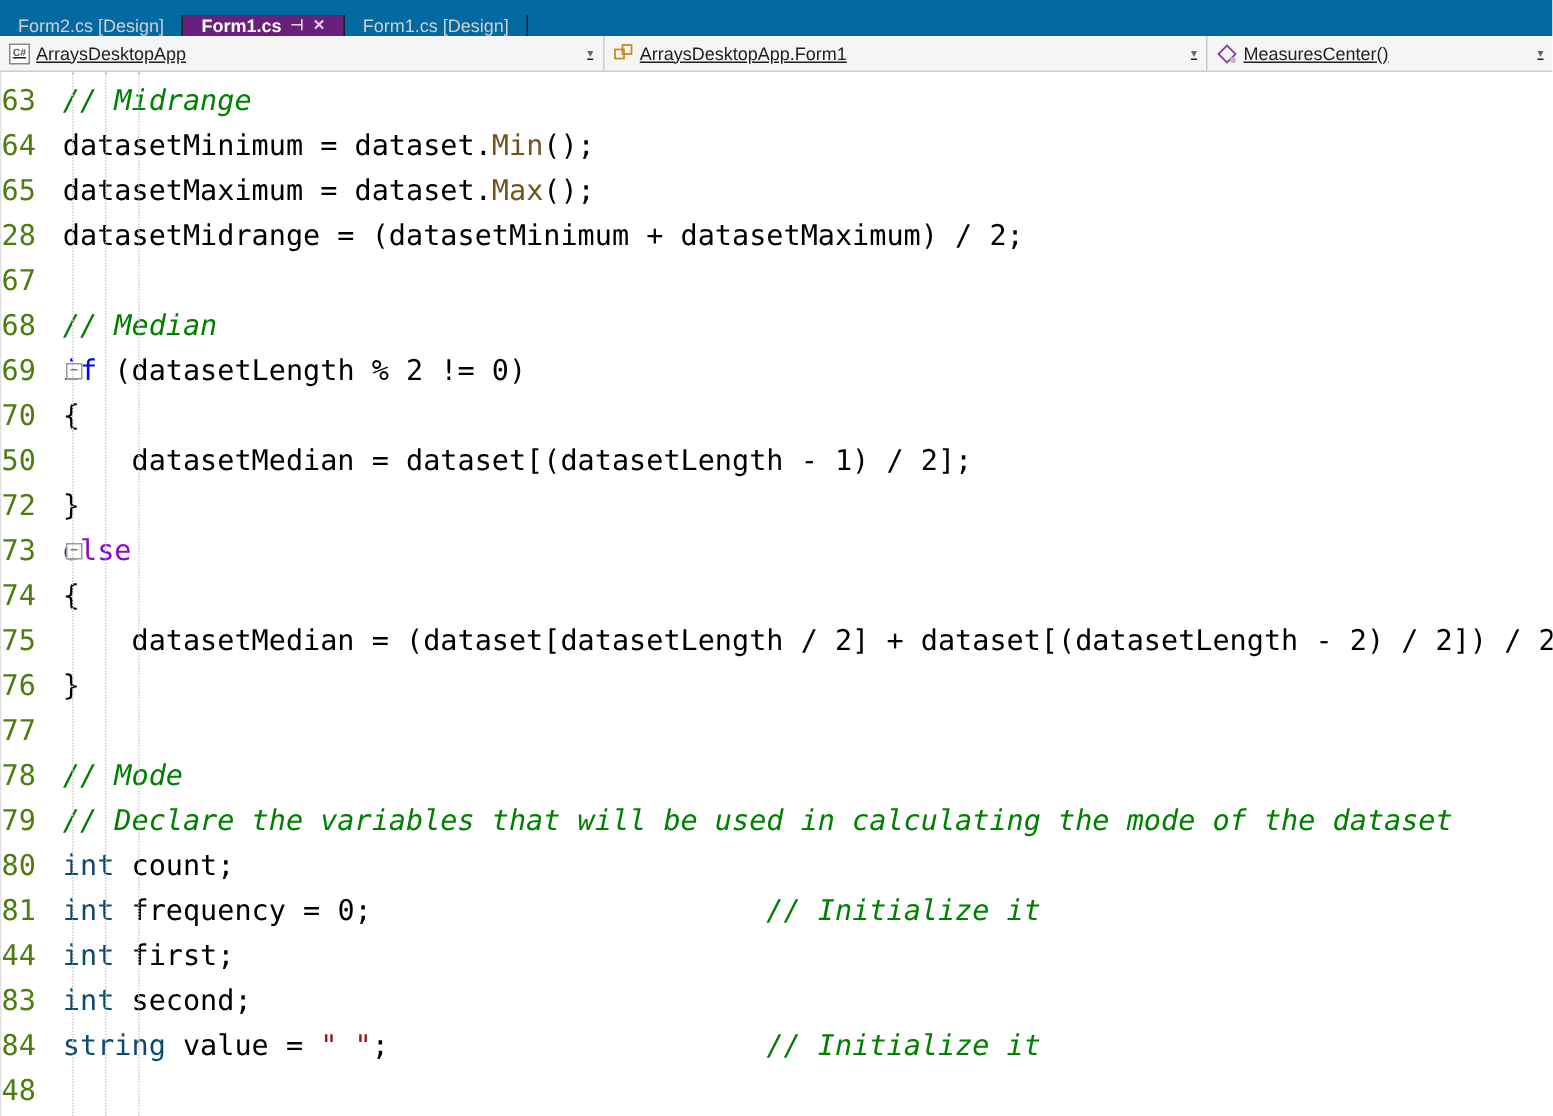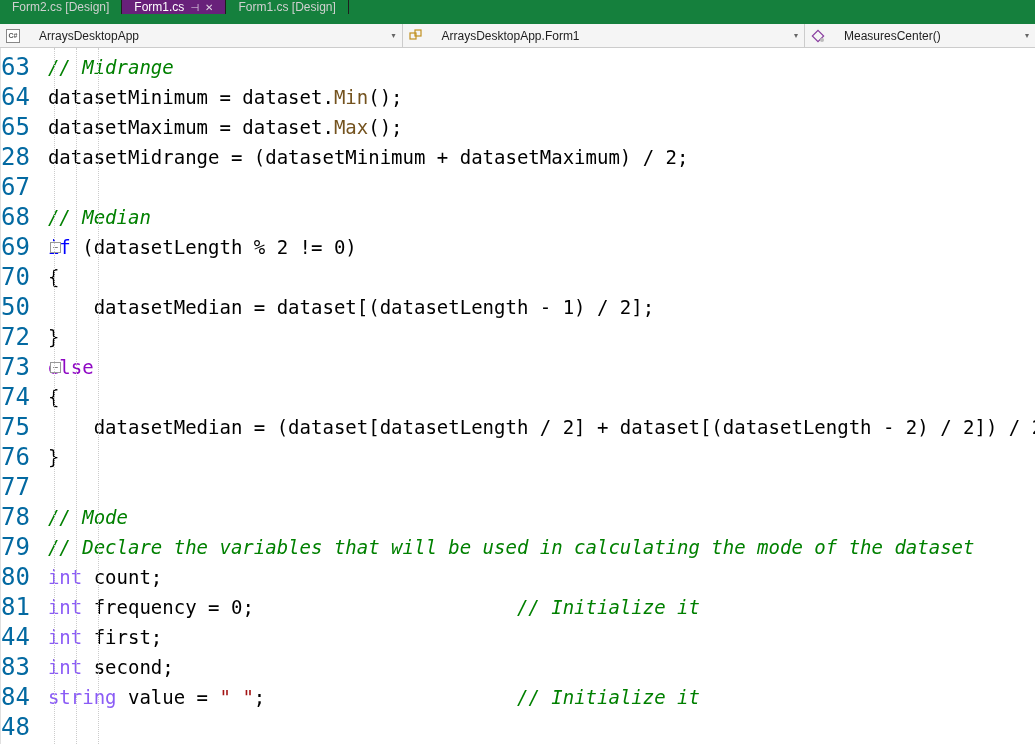--- a/index.html
+++ b/index.html
@@ -6,57 +6,59 @@
   body {
     font-family: "Segoe UI", Tahoma, sans-serif;
     font-size: 13px;
     background: #ffffff;
     width: 1035px;
     height: 744px;
     overflow: hidden;
   }
   .tab-bar {
     display: flex;
-    background: #15803d;
+    background: #0369a1;
     height: 24px;
-    align-items: flex-start;
+    align-items: flex-end;
   }
   .tab {
     display: flex;
     align-items: center;
     padding: 0 12px;
     color: #d0d0d0;
     font-size: 12px;
     cursor: pointer;
     border-right: 1px solid #1e1e1e;
     gap: 6px;
   }
   .tab.active {
     background: #68217a;
     color: #ffffff;
+    font-weight: bold;
   }
   .tab .pin, .tab .close {
     font-size: 10px;
     opacity: 0.8;
   }
   .nav-bar {
     display: flex;
     height: 24px;
     background: #f5f5f5;
     border-bottom: 1px solid #cccccc;
     align-items: center;
   }
   .nav-item {
     display: flex;
     align-items: center;
     padding: 0 6px;
     font-size: 12px;
     color: #1e1e1e;
-    gap: 19px;
+    gap: 4px;
     height: 100%;
+    text-decoration: underline;
   }
   .nav-sep {
     width: 1px;
     background: #cccccc;
     height: 100%;
   }
   .nav-item.flex { flex: 1; }
   .nav-icon {
     display: inline-flex;
     width: 14px;
@@ -77,23 +79,23 @@
   .margin-strip {
     width: 8px;
     background: #f0f0f0;
     border-right: 1px solid #e0e0e0;
   }
   .line-numbers {
     width: 88px;
     background: #ffffff;
     text-align: right;
     padding-right: 18px;
-    color: #0369a1;
+    color: #4d7c0f;
     font-family: Consolas, monospace;
-    font-size: 24px;
+    font-size: 19px;
     line-height: 30px;
     padding-top: 4px;
   }
   .fold-gutter {
     width: 20px;
     background: #ffffff;
     font-family: Consolas, monospace;
     font-size: 19px;
     line-height: 30px;
     padding-top: 4px;
@@ -126,21 +128,21 @@
     flex: 1;
     font-family: Consolas, monospace;
     font-size: 19px;
     line-height: 30px;
     white-space: pre;
     padding-top: 4px;
     color: #000;
   }
   .c-comment { color: #008000; font-style: italic; }
   .c-keyword { color: #0000ff; }
-  .c-type    { color: #8b5cf6; }
+  .c-type    { color: #0c4a6e; }
   .c-else    { color: #8f08c4; }
   .c-method  { color: #74531f; }
   .c-string  { color: #a31515; }
 </style>
 </head>
 <body>
 
 <div class="tab-bar">
   <div class="tab">
     <span>Form2.cs [Design]</span>

